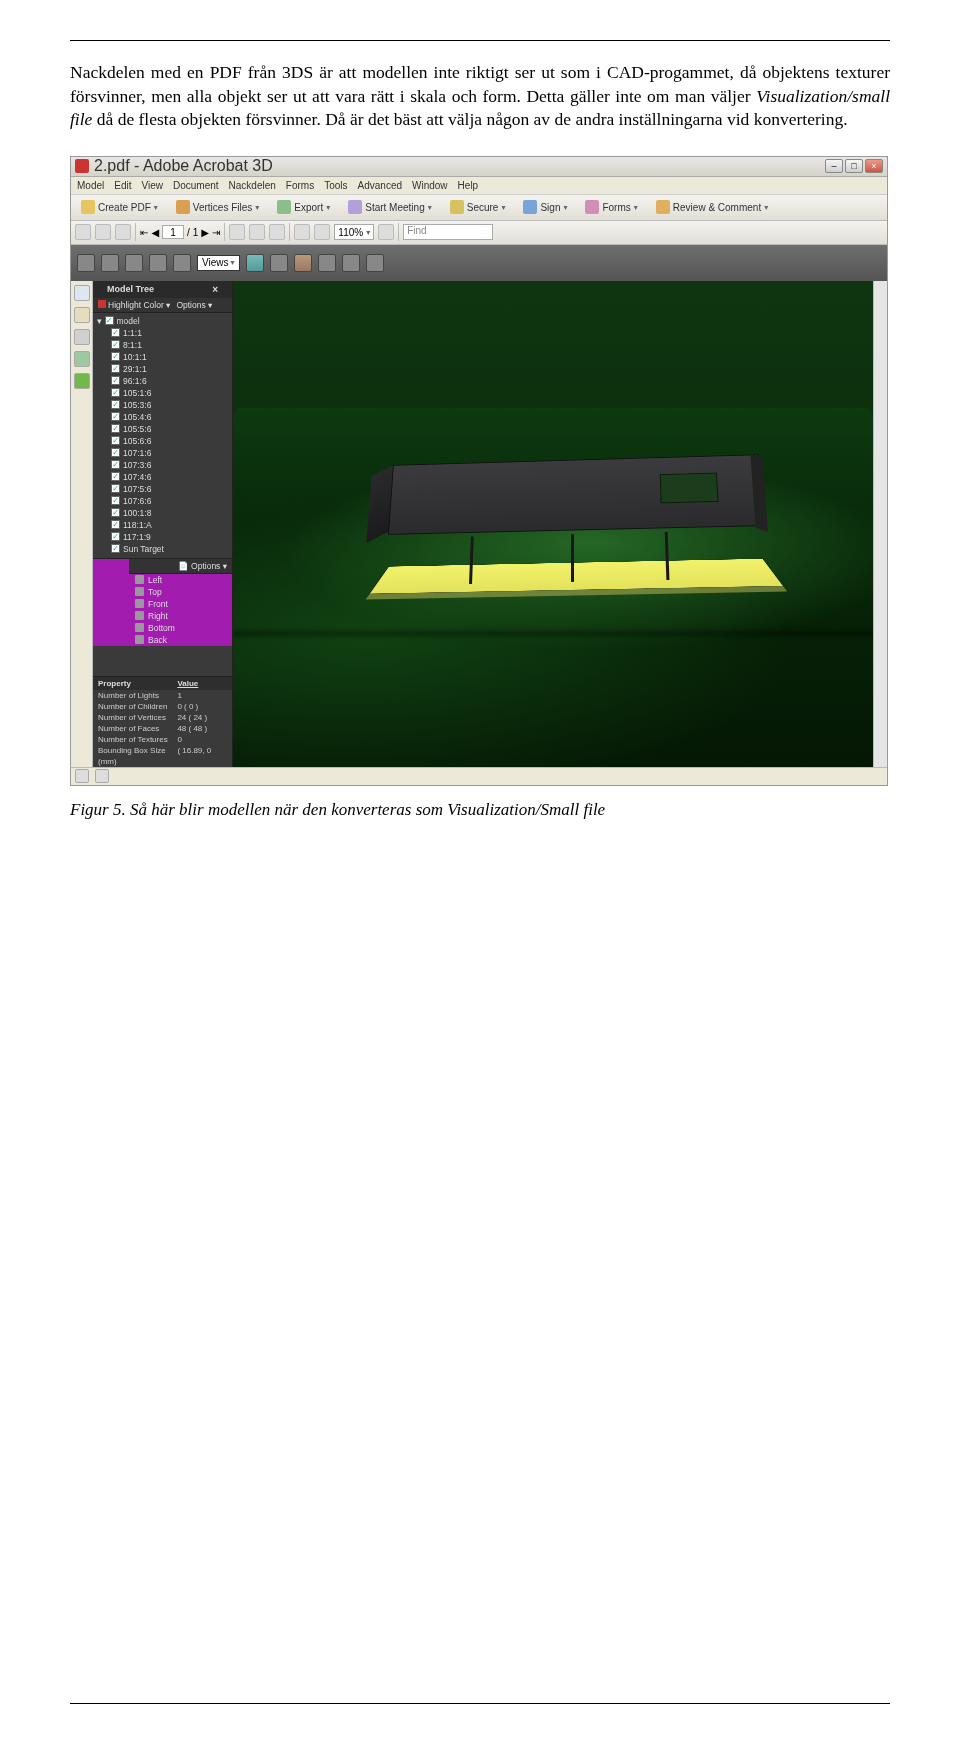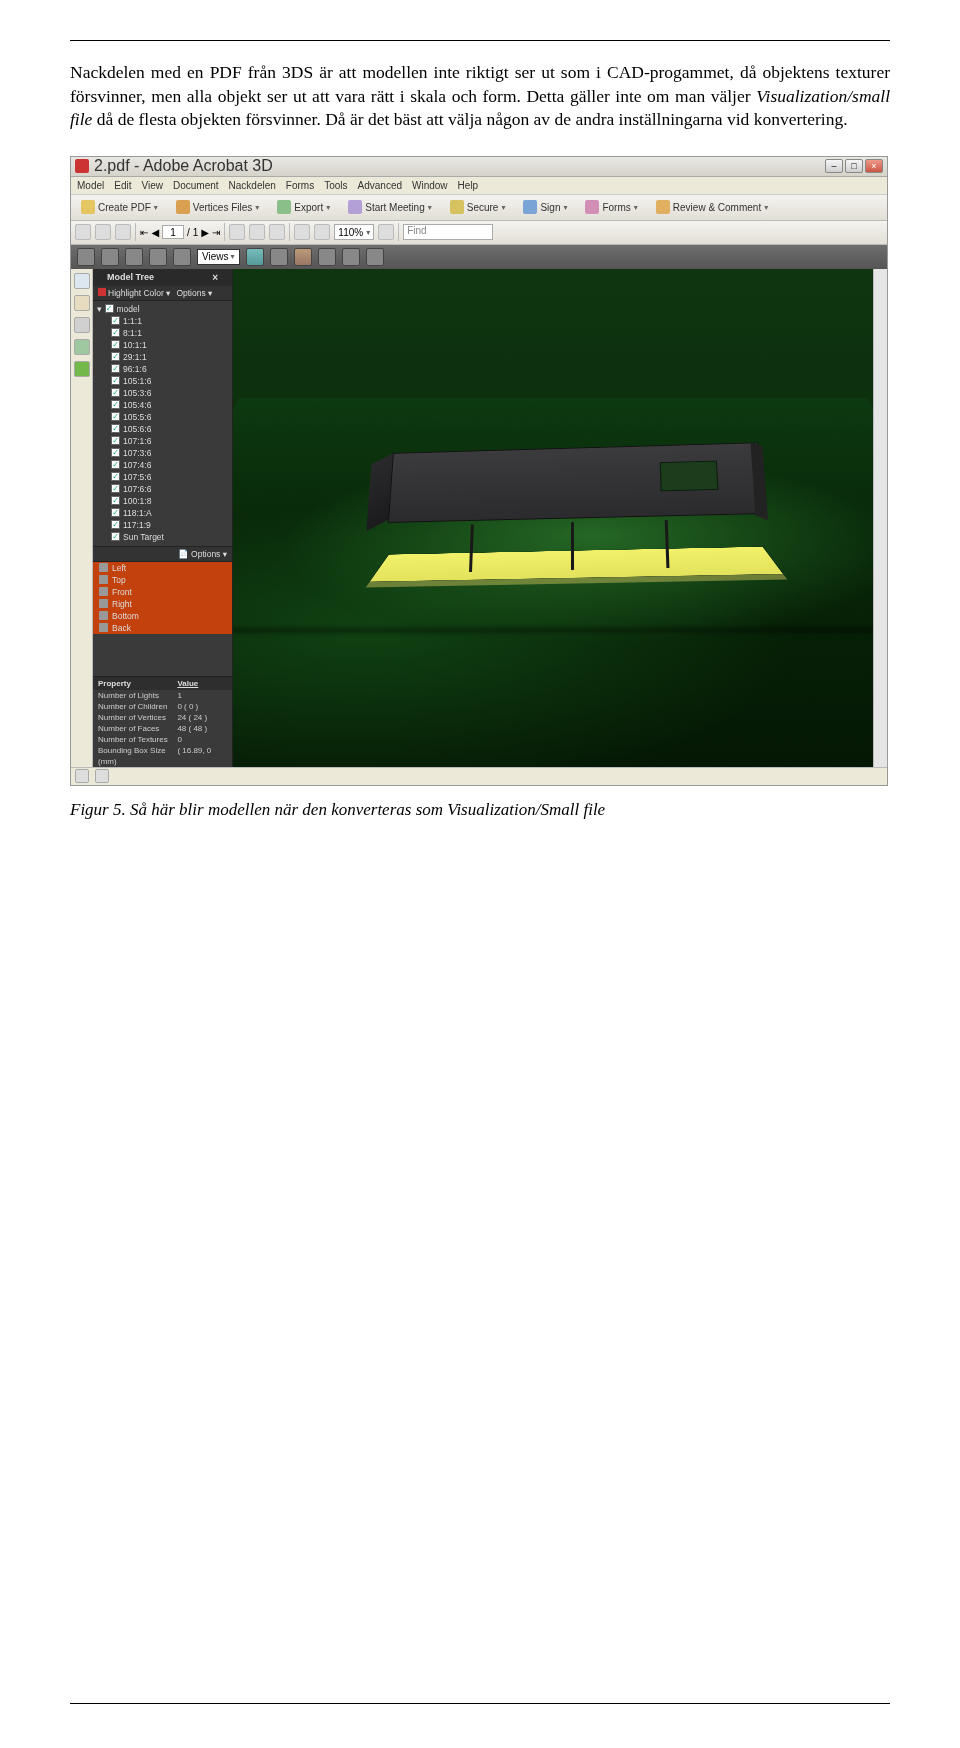--- a/index.html
+++ b/index.html
@@ -154,21 +154,21 @@
     padding: 0 3px; height: 16px;
     font-size: 10px;
   }
   .find-box {
     border: 1px solid #aaa; background: #fff;
     width: 90px; height: 16px; font-size: 10px;
     padding: 0 3px; color:#888;
   }
 
   .toolbar3 {
-    height: 24px;
+    height: 36px;
     background: linear-gradient(#6e6e6e,#555);
     display: flex;
     align-items: center;
     padding: 0 6px;
     gap: 6px;
   }
   .tb3-ico {
     width: 18px; height: 18px;
     background: #888;
     border: 1px solid #444;
@@ -260,21 +260,22 @@
     border: 1px solid #666;
     display: inline-flex;
     align-items: center; justify-content: center;
     font-size: 8px; color: #2a7;
   }
   .chk::after { content: "✓"; }
   .tree-lbl { color: #ddd; font-size: 8.5px; }
 
   .views-section {
     border-top: 1px solid #222;
-    background: #c2410c;
+    background: #a21caf;
+    padding-left: 36px;
   }
   .views-list .view-row {
     display: flex; align-items: center; gap: 4px;
     padding: 1px 6px;
     font-size: 8.5px;
   }
   .view-ico { width: 9px; height: 9px; background: #999; border-radius: 1px;}
 
   .props {
     border-top: 1px solid #222;

